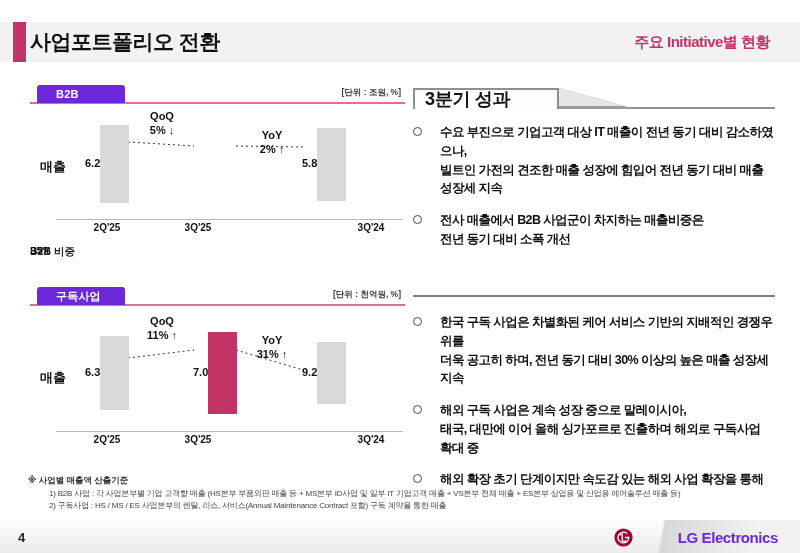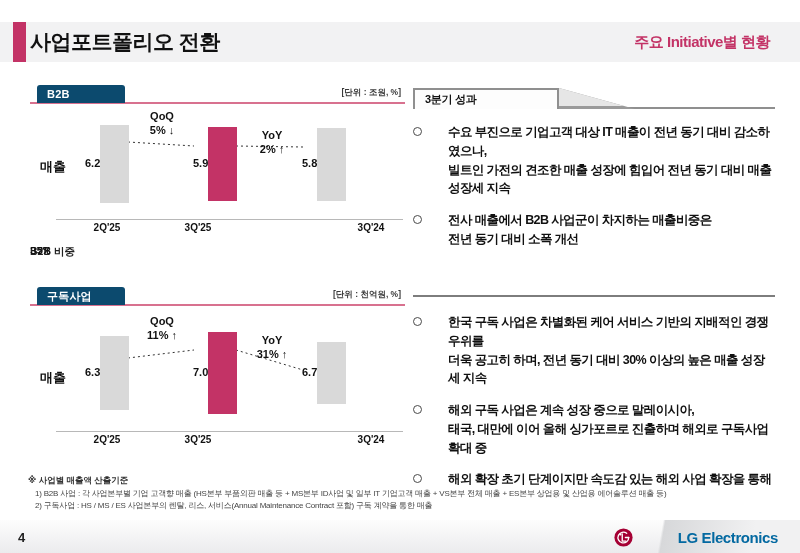--- a/index.html
+++ b/index.html
@@ -15,22 +15,22 @@
     font-size:21px; font-weight:bold; letter-spacing:-0.5px; color:#111; }
   .slide-subtitle { position:absolute; top:22px; right:30px; height:40px; line-height:40px;
     font-size:15px; font-weight:bold; letter-spacing:-0.5px; color:#c33366; }
   
   .left-panel { position:absolute; left:30px; width:375px; }
   .right-panel { position:absolute; left:413px; width:362px; }
   .sec1 { top:85px; } .sec2 { top:287px; }
   
   .badge-row { position:relative; height:19px; border-bottom:2px solid #d8718f; }
   .badge { position:absolute; left:7px; bottom:-1px; width:88px; height:18px;
-    background:#0c4a6e; border-radius:3px 3px 0 0; color:#fff; font-size:11px; font-weight:bold;
-    line-height:18px; padding-left:10px; letter-spacing:0.2px; }
+    background:#6d28d9; border-radius:3px 3px 0 0; color:#fff; font-size:11px; font-weight:bold;
+    line-height:18px; padding-left:19px; letter-spacing:0.2px; }
   .unit { position:absolute; right:4px; bottom:3px; font-size:8.5px; font-weight:bold; color:#3a3a3a; }
   
   .chart { position:relative; width:100%; }
   .chart.c1 { height:112px; margin-top:4px; }
   .chart.c2 { height:119px; margin-top:7px; }
   .baseline { position:absolute; bottom:0; left:26px; right:2px; border-top:1.2px solid #b8b8b8; }
   .ylab { position:absolute; left:10px; font-size:13px; font-weight:bold; color:#111; }
   .c1 .ylab { top:50px; } .c2 .ylab { top:56px; }
   .col { position:absolute; bottom:0; width:44px; height:100%;
     display:flex; flex-direction:row; align-items:center; justify-content:flex-end; }
@@ -45,44 +45,44 @@
   .anno-qoq { left:98px; top:2px; } .anno-yoy { left:208px; top:21px; }
   .xrow { position:relative; height:16px; margin-top:2px; }
   .xrow span { position:absolute; width:44px; text-align:center; font-size:10px; font-weight:bold; color:#111; }
   .xrow .p0 { left:55px; } .xrow .p1 { left:146px; } .xrow .p2 { left:272px;margin-left:47px; }
   .share-row { position:relative; height:16px; margin-top:7px; }
   .share-row .slab { position:absolute; left:0; font-size:10.5px; font-weight:bold; color:#222; }
   .share-row span.v { position:absolute; width:21px; font-size:11px; color:#111;font-family:Liberation Mono, monospace; }
   
   .panel-header { position:relative; height:21px; margin-top:3px; border-bottom:2px solid #8f8f8f; }
   .ph-tab { position:absolute; left:0; top:0; width:146px; height:21px; background:#fdfdfd;
-    border:2px solid #8f8f8f; border-bottom:none; font-size:11px; font-weight:bold;
+    border:2px solid #8f8f8f; border-bottom:none; font-size:18px; font-weight:bold;
     line-height:19px; padding-left:10px; color:#111; letter-spacing:-0.3px; }
   .ph-diag-dark { position:absolute; left:146px; top:0; width:0; height:0;
     border-bottom:21px solid #9a9a9a; border-right:76px solid transparent; }
   .ph-diag-light { position:absolute; left:146px; top:0; width:0; height:0;
     border-bottom:18px solid #e6e6e6; border-right:65px solid transparent; }
   .divider { border-top:2px solid #7d7d7d; margin-top:8px; }
   .bullets { margin-top:14px; display:flex; flex-direction:column; gap:13px; }
-  .bullet { display:flex; gap:26px; }
+  .bullet { display:flex; gap:18px; }
   .dot { flex:none; width:9px; height:9px; border:1.6px solid #4a4a4a; border-radius:50%; margin-top:4px; }
   .btext { font-size:12.5px; font-weight:bold; letter-spacing:-0.6px; line-height:1.5; color:#111; }
   .btext span { display:block; }
   
   .footnote { position:absolute; left:28px; top:475px; width:748px; color:#444; }
   .fn-title { font-size:8.5px; font-weight:bold; color:#333; }
-  .fn-line { font-size:8px; margin-left:7px; margin-top:1px; letter-spacing:-0.2px; }
+  .fn-line { font-size:8px; margin-left:21px; margin-top:1px; letter-spacing:-0.2px; }
   
   .footer-band { position:absolute; left:0; right:0; bottom:0; height:33px;
     background:linear-gradient(#fdfdfd,#ebebed); }
   .swoosh { position:absolute; right:0; bottom:0; width:240px; height:33px;
     background:linear-gradient(100deg, rgba(0,0,0,0) 42%, #d7d8da 43%, #f1f1f2 80%); }
   .page-num { position:absolute; left:18px; bottom:8px; font-size:13px; font-weight:bold; color:#222; }
   .brand { position:absolute; right:22px; bottom:6px; display:flex; align-items:center; gap:5px; }
-  .brand-text { font-size:15px; font-weight:bold; color:#0369a1; letter-spacing:-0.4px;padding-left:40px; }
+  .brand-text { font-size:15px; font-weight:bold; color:#6d28d9; letter-spacing:-0.4px;padding-left:40px; }
 </style>
 </head>
 <body>
 
 <div class="slide">
 
   <div class="header-band"></div>
   <div class="accent-bar"></div>
   <div class="slide-title">사업포트폴리오 전환</div>
   <div class="slide-subtitle">주요 Initiative별 현황</div>
@@ -95,24 +95,20 @@
     <div class="chart c1">
       <svg class="conn-svg">
           <line x1="98" y1="34" x2="164" y2="38" class="conn"></line>
           <line x1="206" y1="38" x2="273" y2="39" class="conn"></line>
         </svg>
       <div class="ylab">매출</div>
       <div class="col p0">
         <div class="bar-value">6.2</div>
         <div class="bar" style="height: 78px;"></div>
       </div>
-      <div class="col p1">
-        <div class="bar-value">5.9</div>
-        <div class="bar hl" style="height: 74px;"></div>
-      </div>
       <div class="col p2">
         <div class="bar-value">5.8</div>
         <div class="bar" style="height: 73px;"></div>
       </div>
       <div class="anno anno-qoq">
         <span>QoQ</span><br>
         <span>5% ↓</span>
       </div>
       <div class="anno anno-yoy">
         <span>YoY</span><br>
@@ -170,21 +166,21 @@
       <div class="ylab">매출</div>
       <div class="col p0">
         <div class="bar-value">6.3</div>
         <div class="bar" style="height: 74px;"></div>
       </div>
       <div class="col p1">
         <div class="bar-value">7.0</div>
         <div class="bar hl" style="height: 82px;"></div>
       </div>
       <div class="col p2">
-        <div class="bar-value">6.7</div>
+        <div class="bar-value">9.2</div>
         <div class="bar" style="height: 62px;"></div>
       </div>
       <div class="anno anno-qoq">
         <span>QoQ</span><br>
         <span>11% ↑</span>
       </div>
       <div class="anno anno-yoy">
         <span>YoY</span><br>
         <span>31% ↑</span>
       </div>

